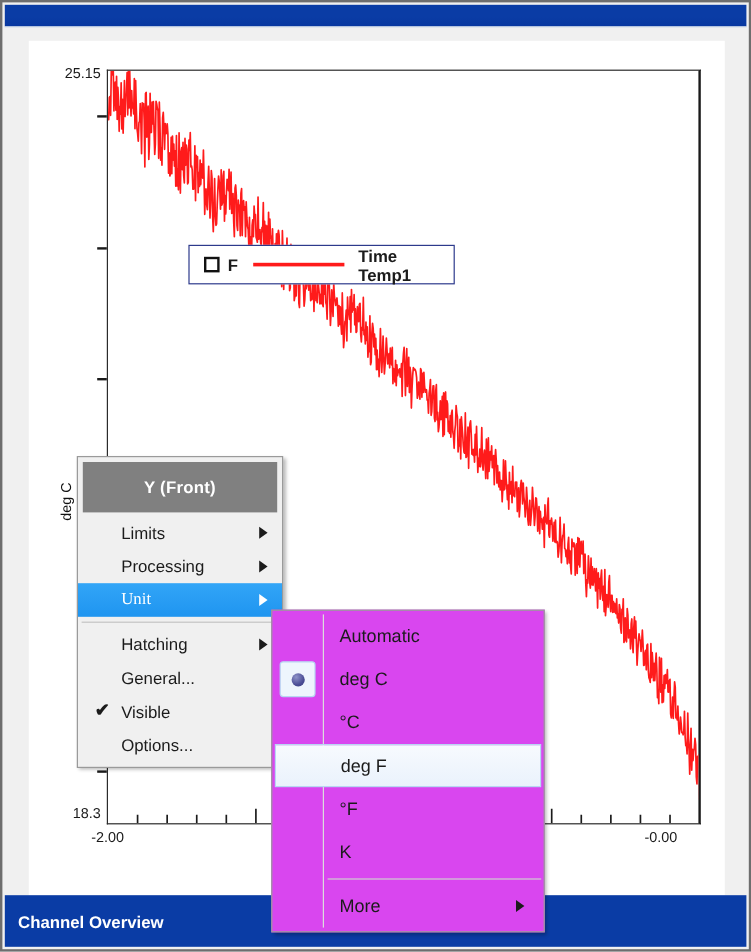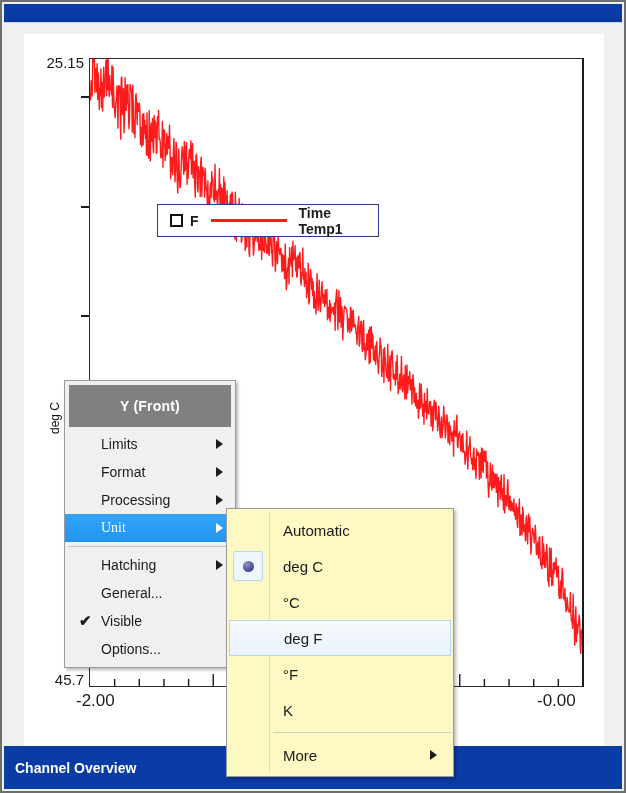--- a/index.html
+++ b/index.html
@@ -37,28 +37,28 @@
     border:1px solid #2b2b2b;
     border-right:2px solid #1a1a1a;
     background:#ffffff;
     box-sizing:border-box;
     overflow:hidden;
   }
   .plotframe svg{display:block;}
   
   .ytick{
     position:absolute;right:0;
-    font-size:15px;color:#1b1b1b;
+    font-size:12px;color:#1b1b1b;
     font-family:"Liberation Sans", sans-serif;
     white-space:nowrap;
   }
   
   .xtick{
     position:absolute;top:657px;
-    font-size:17px;color:#1b1b1b;white-space:nowrap;
+    font-size:12px;color:#1b1b1b;white-space:nowrap;
   }
   
   .yaxis-title{
     position:absolute;
     font-size:12px;color:#111;
     transform:rotate(-90deg);
     transform-origin:left top;
     white-space:nowrap;
   }
   
@@ -121,21 +121,21 @@
   }
   .ctx-item.selected .ctx-arrow{border-left-color:#ffffff;}
   .ctx-sep{height:1px;background:#c4c4c4;margin:4px 3px;}
   .ctx-check{
     position:absolute;left:14px;top:50%;margin-top:-8px;
     font-size:15px;font-weight:bold;color:#1b1b1b;line-height:16px;
   }
   
   .submenu{
     position:absolute;left:224px;top:506px;width:228px;
-    background:#fef9c3;
+    background:#d946ef;
     border:1px solid #9a9a9a;
     box-shadow:2px 2px 3px rgba(0,0,0,.28);
     padding:3px 0 3px 0;
     box-sizing:border-box;
     z-index:50;
   }
   .submenu::before{
     content:"";position:absolute;left:42px;top:3px;bottom:3px;
     width:1px;background:#dcdcdc;
   }
@@ -196,21 +196,21 @@
     <span></span>
   </div>
 
   <div class="client">
     <div class="plotpanel">
 
       <div class="yaxis-title" style="left:24px;top:400px;">deg C</div>
       <div class="yaxis-title" style="left:44px;top:400px;">Amplitude</div>
 
       <div class="ytick" style="top:20px;left:2px;width:58px;text-align:right;">25.15</div>
-      <div class="ytick" style="top:637px;left:2px;width:58px;text-align:right;">45.7</div>
+      <div class="ytick" style="top:637px;left:2px;width:58px;text-align:right;">18.3</div>
 
       <div class="ymajor" style="top:62px;"></div>
       <div class="ymajor" style="top:172px;"></div>
       <div class="ymajorlong" style="top:281px;"></div>
       <div class="ymajor" style="top:390px;"></div>
       <div class="ymajor" style="top:499px;"></div>
       <div class="ymajor" style="top:608px;"></div>
 
       <div class="plotframe">
         <svg id="trace-svg" width="493" height="627" viewBox="0 0 493 627">
@@ -251,24 +251,20 @@
   </div>
 
   <div class="ctxmenu">
     <div class="ctx-header">Y (Front)</div>
 
     <div class="ctx-item">
       <span>Limits</span>
       <span class="ctx-arrow"></span>
     </div>
     <div class="ctx-item">
-      <span>Format</span>
-      <span class="ctx-arrow"></span>
-    </div>
-    <div class="ctx-item">
       <span>Processing</span>
       <span class="ctx-arrow"></span>
     </div>
     <div class="ctx-item selected">
       <span>Unit</span>
       <span class="ctx-arrow"></span>
     </div>
 
     <div class="ctx-sep"></div>
 

